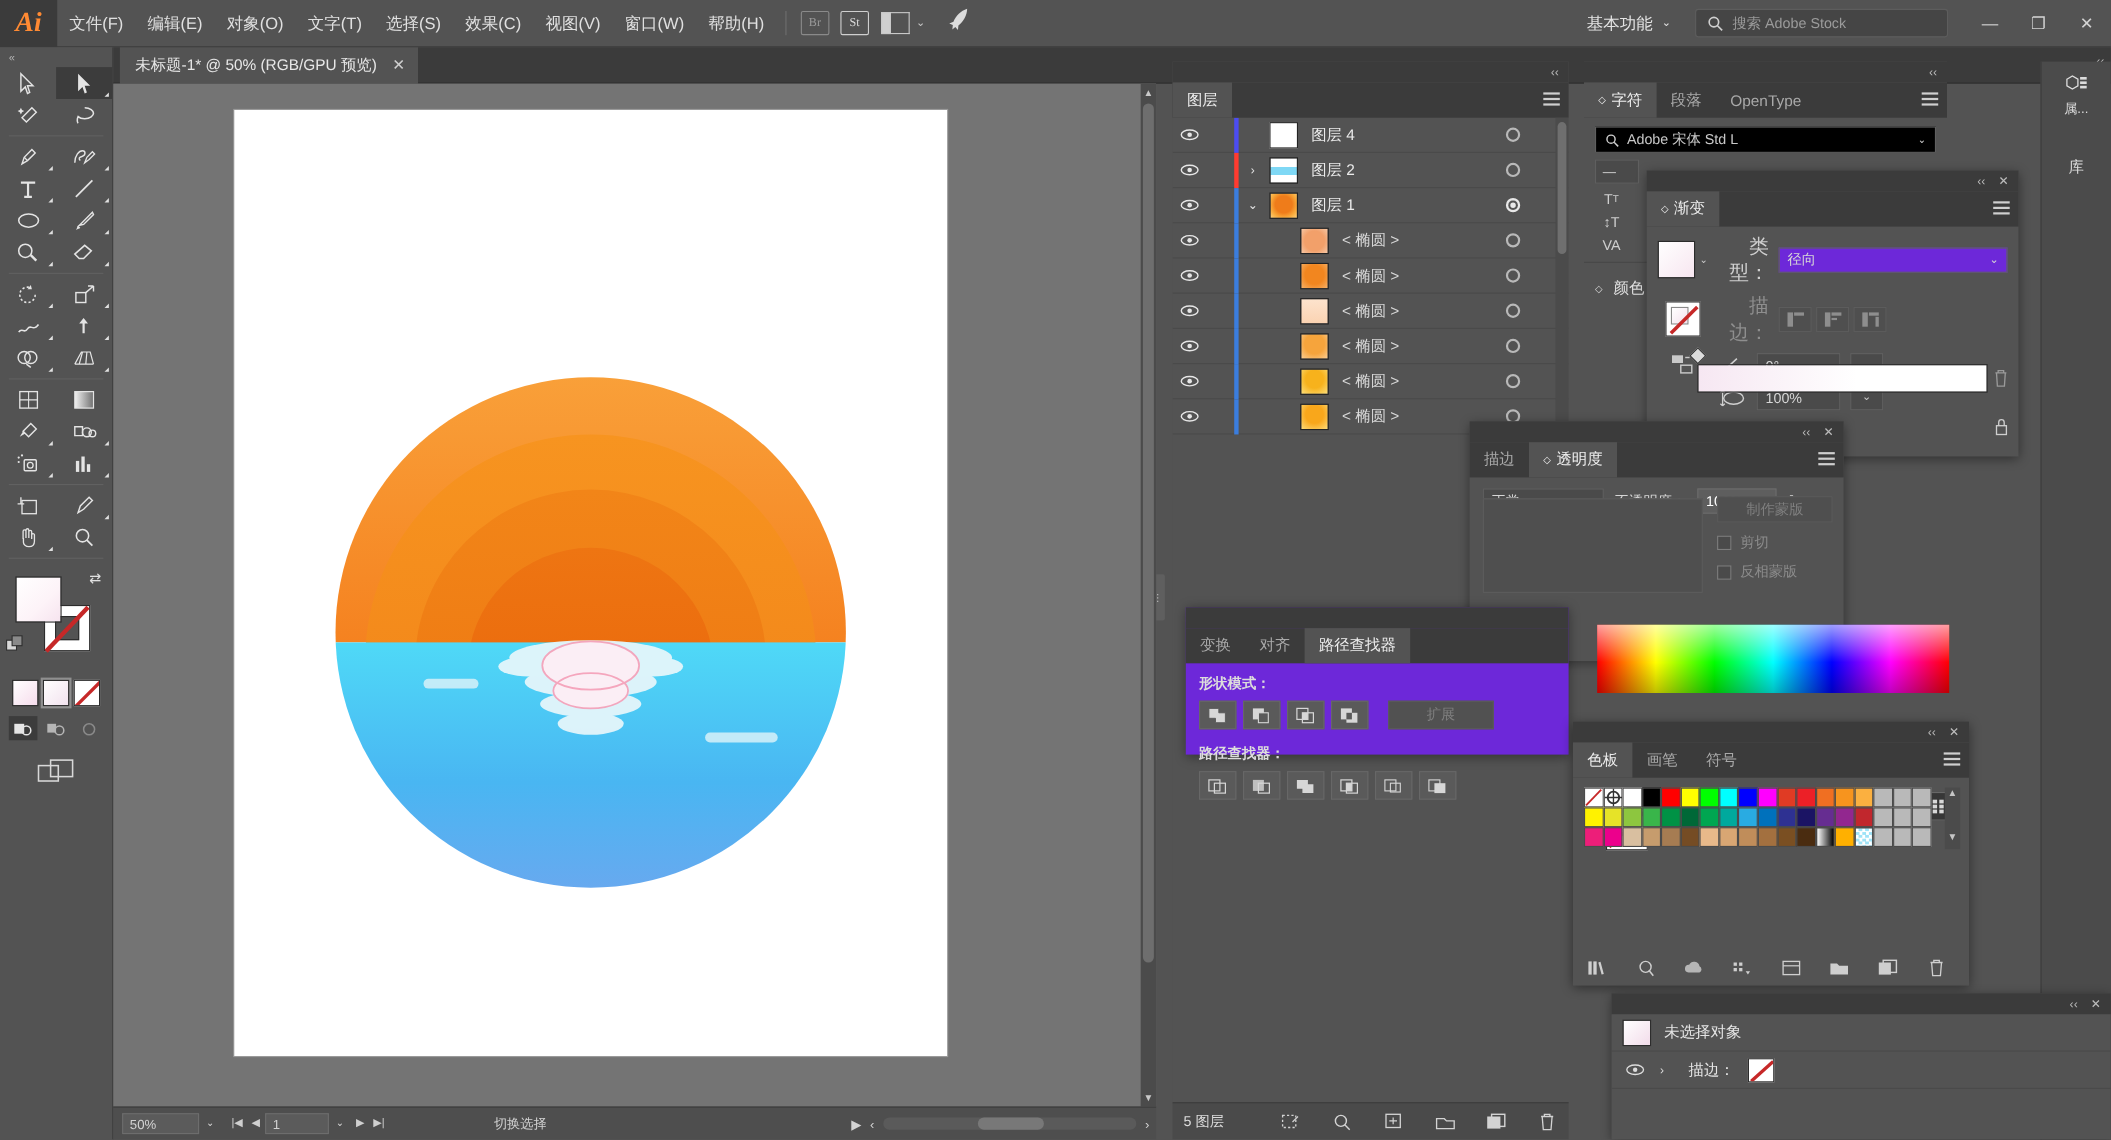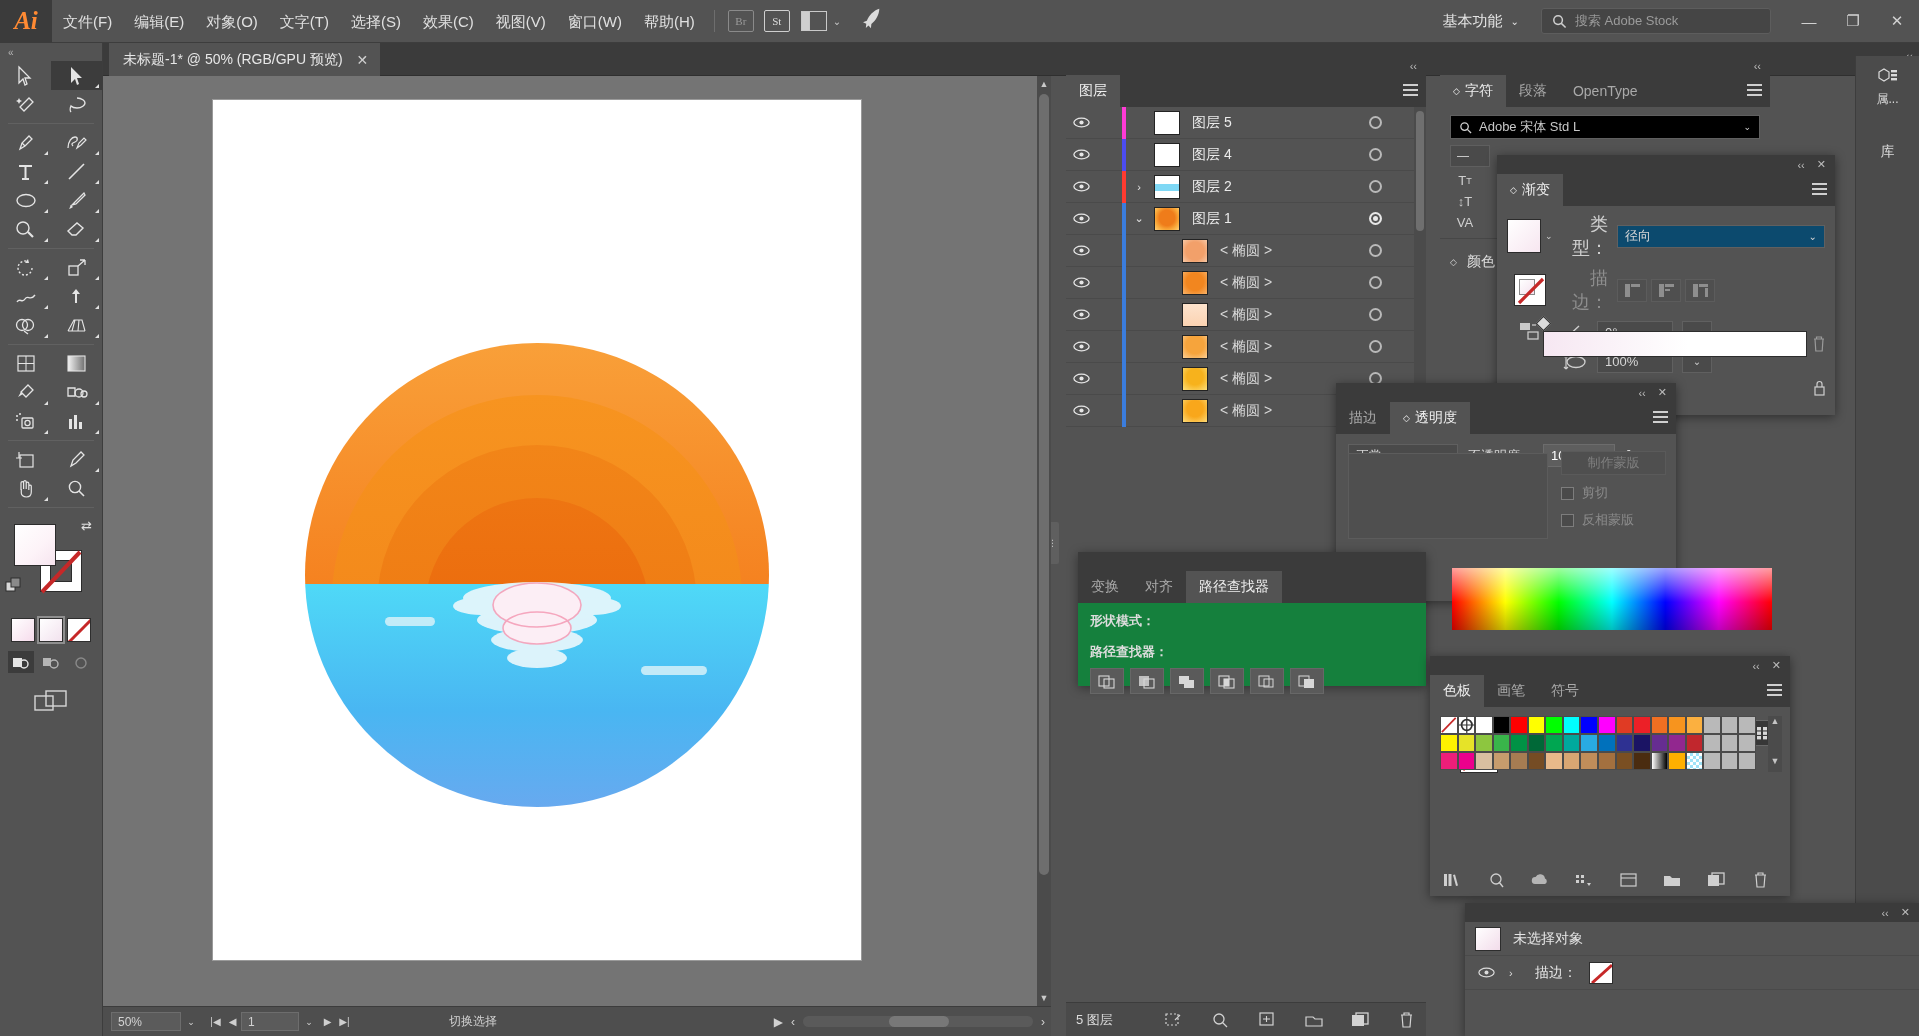--- a/index.html
+++ b/index.html
@@ -203,21 +203,21 @@
   .rail-item{ height:64px; display:flex;flex-direction:column;align-items:center;
               justify-content:center; gap:3px; color:#dcdcdc; font-size:13px;}
 
   
   #gradient-panel{ left:1497px; top:155px; width:338px; height:260px;
     background:#535353; box-shadow:0 2px 10px rgba(0,0,0,.45); }
   .gp-row{ display:flex; align-items:center; gap:9px; padding:6px 10px 0 10px; }
   .gp-label{ font-size:18px; color:#cfcfcf; width:46px; text-align:right;}
   .gp-label.dim{ color:#8e8e8e; }
   .gp-select{
-    flex:1; height:23px; background:#0c4a6e; border:1px solid #606060;
+    flex:1; height:23px; background:#6d28d9; border:1px solid #606060;
     display:flex;align-items:center;justify-content:space-between;padding:0 7px;font-size:13px;
   }
   .gp-num{ width:76px;height:23px;background:#4a4a4a;border:1px solid #606060;
            display:flex;align-items:center;padding:0 7px;font-size:13px;}
   .gp-dd{ width:30px;height:23px;background:#4a4a4a;border:1px solid #606060;
           display:flex;align-items:center;justify-content:center;font-size:10px;color:#ccc;}
   .strokebtns{ display:flex; gap:4px;}
   .strokebtn{ width:30px;height:23px;background:#4f4f4f;border:1px solid #5c5c5c;
               display:flex;align-items:center;justify-content:center;}
   .grad-swatch{ width:34px;height:34px;border:1px solid #2b2b2b;
@@ -239,21 +239,21 @@
   .tp-thumbs{ position:absolute; left:12px; top:70px; width:200px;height:86px;
               background:#4f4f4f;border:1px solid #5c5c5c;}
   .tp-right{ position:absolute; left:225px; top:68px; width:105px;}
   .tp-btn{ height:24px;background:#4f4f4f;border:1px solid #5a5a5a;color:#7f7f7f;
            display:flex;align-items:center;justify-content:center;font-size:13px;}
   .tp-check{ display:flex;align-items:center;gap:8px;margin-top:9px;color:#8b8b8b;font-size:13px;}
   .tp-check i{ width:13px;height:13px;border:1px solid #7d7d7d;background:#4a4a4a;display:block;}
 
   
   #pathfinder-panel{ left:1078px; top:552px; width:348px; height:134px;
-    background:#15803d; box-shadow:0 2px 10px rgba(0,0,0,.4);}
+    background:#6d28d9; box-shadow:0 2px 10px rgba(0,0,0,.4);}
   .pf-label{ font-size:13px;color:#dcdcdc;padding:9px 0 0 12px;font-weight:bold;}
   .pf-icons{ display:flex; gap:6px; padding:7px 0 0 12px; align-items:center;}
   .pf-ico{ width:34px;height:26px;background:#5a5a5a;border:1px solid #676767;
            display:flex;align-items:center;justify-content:center;}
   .pf-expand{ margin-left:12px; width:96px;height:26px;background:#515151;
        border:1px solid #5c5c5c;color:#7f7f7f;display:flex;align-items:center;
        justify-content:center;font-size:13px;}
 
   
   #color-strip{ left:1452px; top:568px; width:320px; height:62px;
@@ -713,34 +713,20 @@
 
     <div class="layer-rows" id="layer-rows">
         <div class="lrow">
           <div class="eye">
             <svg width="17" height="11" viewBox="0 0 17 11">
               <ellipse cx="8.5" cy="5.5" rx="7.6" ry="4.3" fill="none" stroke="#e6e6e6" stroke-width="1.3"></ellipse>
               <circle cx="8.5" cy="5.5" r="2.1" fill="#e6e6e6"></circle>
             </svg>
           </div>
           <div class="lockcell"></div>
-          <div class="colorbar" style="background:#ff3bd6"></div>
-          <div class="disc"></div>
-          <div class="thumb" style="background:#ffffff"></div>
-          <div class="lname">图层 5</div>
-          <div class="target"></div>
-        </div>
-        <div class="lrow">
-          <div class="eye">
-            <svg width="17" height="11" viewBox="0 0 17 11">
-              <ellipse cx="8.5" cy="5.5" rx="7.6" ry="4.3" fill="none" stroke="#e6e6e6" stroke-width="1.3"></ellipse>
-              <circle cx="8.5" cy="5.5" r="2.1" fill="#e6e6e6"></circle>
-            </svg>
-          </div>
-          <div class="lockcell"></div>
           <div class="colorbar" style="background:#4c4cf0"></div>
           <div class="disc"></div>
           <div class="thumb" style="background:#ffffff"></div>
           <div class="lname">图层 4</div>
           <div class="target"></div>
         </div>
         <div class="lrow">
           <div class="eye">
             <svg width="17" height="11" viewBox="0 0 17 11">
               <ellipse cx="8.5" cy="5.5" rx="7.6" ry="4.3" fill="none" stroke="#e6e6e6" stroke-width="1.3"></ellipse>
@@ -1105,20 +1091,48 @@
   </div>
 
   <div class="panel" id="pathfinder-panel">
     <div class="panel-bar" style="background:#3b3b3b"></div>
     <div class="tabrow">
       <div class="ptab">变换</div>
       <div class="ptab">对齐</div>
       <div class="ptab active">路径查找器</div>
     </div>
     <div class="pf-label">形状模式：</div>
+    <div class="pf-icons">
+      <div class="pf-ico">
+        <svg width="20" height="17" viewBox="0 0 20 17">
+            <path d="M2 2h9v4h6v9H8v-4H2z" fill="#d7d7d7" stroke="#555" stroke-width=".8"></path>
+          </svg>
+      </div>
+      <div class="pf-ico">
+        <svg width="20" height="17" viewBox="0 0 20 17">
+            <rect x="2" y="2" width="10" height="10" fill="#d7d7d7"></rect>
+            <rect x="7" y="6" width="9" height="9" fill="#5a5a5a" stroke="#d7d7d7" stroke-width="1"></rect>
+          </svg>
+      </div>
+      <div class="pf-ico">
+        <svg width="20" height="17" viewBox="0 0 20 17">
+            <rect x="2" y="2" width="10" height="10" fill="none" stroke="#d7d7d7" stroke-width="1.1"></rect>
+            <rect x="7" y="6" width="10" height="9" fill="none" stroke="#d7d7d7" stroke-width="1.1"></rect>
+            <rect x="7" y="6" width="5" height="6" fill="#d7d7d7"></rect>
+          </svg>
+      </div>
+      <div class="pf-ico">
+        <svg width="20" height="17" viewBox="0 0 20 17">
+            <rect x="2" y="2" width="10" height="10" fill="#d7d7d7"></rect>
+            <rect x="7" y="6" width="10" height="9" fill="#d7d7d7"></rect>
+            <rect x="7" y="6" width="5" height="6" fill="#5a5a5a"></rect>
+          </svg>
+      </div>
+      <div class="pf-expand">扩展</div>
+    </div>
     <div class="pf-label" style="padding-top:13px">路径查找器：</div>
     <div class="pf-icons">
       <div class="pf-ico">
           <svg width="20" height="17" viewBox="0 0 20 17">
             <rect x="2" y="3" width="10" height="10" fill="none" stroke="#d7d7d7" stroke-width="1.1"></rect>
             <rect x="7" y="6" width="10" height="9" fill="none" stroke="#d7d7d7" stroke-width="1.1"></rect>
           </svg>
         </div>
       <div class="pf-ico">
           <svg width="20" height="17" viewBox="0 0 20 17">

